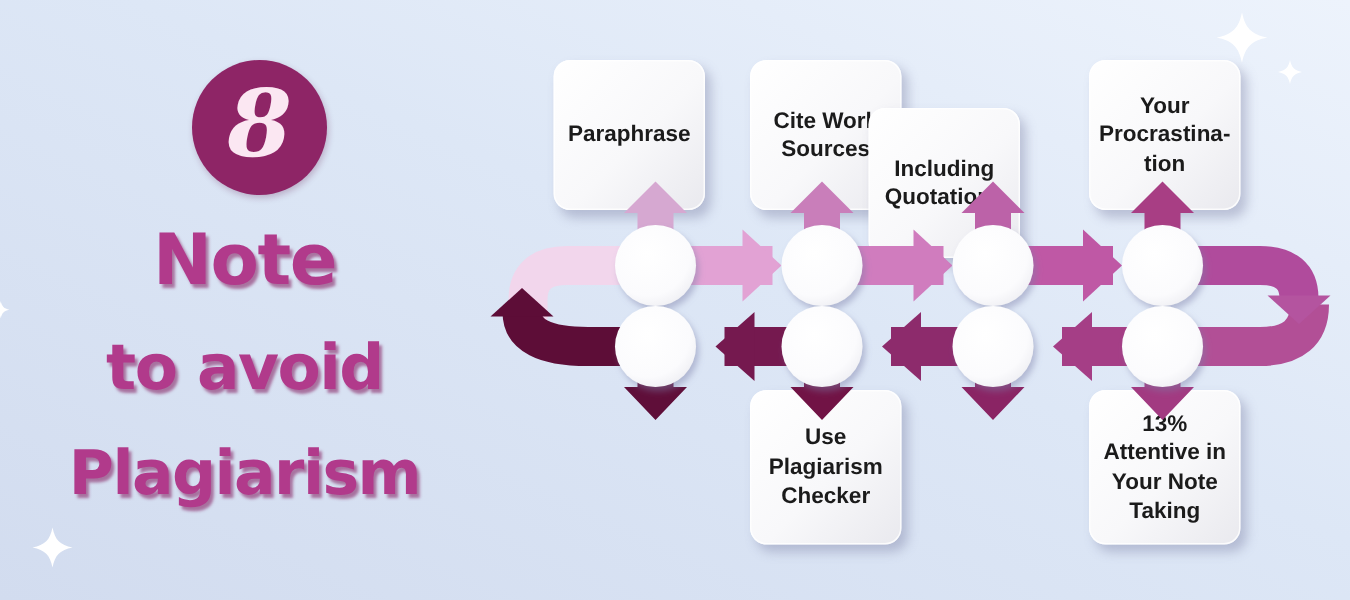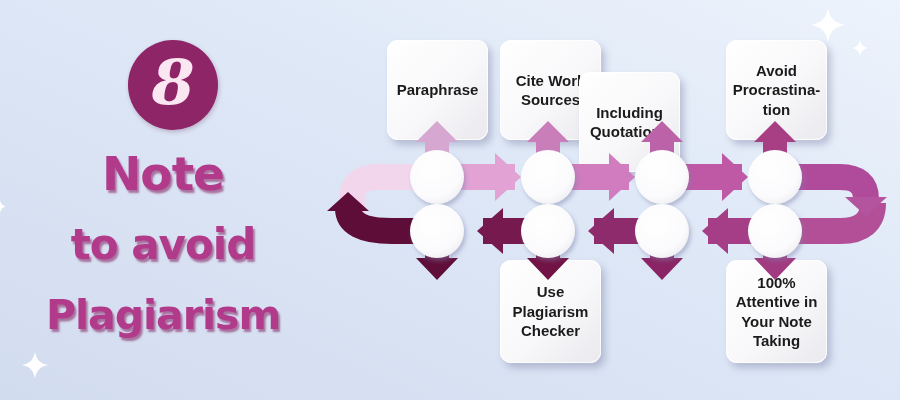--- a/index.html
+++ b/index.html
@@ -31,21 +31,21 @@
   .card{
     position:absolute; width:101px; border-radius:11px;
     background:linear-gradient(135deg,#ffffff 0%,#f8f8fa 55%,#e9e9ee 100%);
     box-shadow:4px 5px 7px rgba(105,110,150,.35), inset 0 0 0 1px rgba(255,255,255,.8);
     display:flex; align-items:center; justify-content:center; text-align:center;
     font-weight:bold; font-size:15px; line-height:1.3; color:#1b1b1b;
     white-space:pre-line; padding:4px; box-sizing:border-box; z-index:1;
   }
   .card.top{top:40px; height:100px;}
   .card.bottom{top:260px; height:103px;}
-  .c1{left:387px;} .c2{left:500px;} .c3{left:579px;margin-top:32px;} .c4{left:726px;}
+  .c1{left:369px;} .c2{left:500px;} .c3{left:579px;margin-top:32px;} .c4{left:726px;}
   
   #flow{position:absolute; left:0; top:0; z-index:2; pointer-events:none;}
   
   .sparkle{position:absolute; z-index:3;}
 </style>
 </head>
 <body>
 
 <div id="canvas">
 
@@ -56,27 +56,27 @@
     <div class="l0">Note</div>
     <div class="l1">to avoid</div>
     <div class="l2">Plagiarism</div>
   </div>
 
   <div class="card top c1">Paraphrase</div>
   <div class="card top c2">Cite Work
 Sources</div>
   <div class="card top c3">Including
 Quotations</div>
-  <div class="card top c4">Avoid
+  <div class="card top c4">Your
 Procrastina-
 tion</div>
   <div class="card bottom c2">Use
 Plagiarism
 Checker</div>
-  <div class="card bottom c4">100%
+  <div class="card bottom c4">13%
 Attentive in
 Your Note
 Taking</div>
 
   <svg id="flow" width="900" height="400" viewBox="0 0 900 400">
     <defs>
       <radialGradient id="circGrad" cx="40%" cy="35%" r="75%">
         <stop offset="0%" stop-color="#ffffff"></stop>
         <stop offset="70%" stop-color="#fbfbfd"></stop>
         <stop offset="100%" stop-color="#ececf1"></stop>

